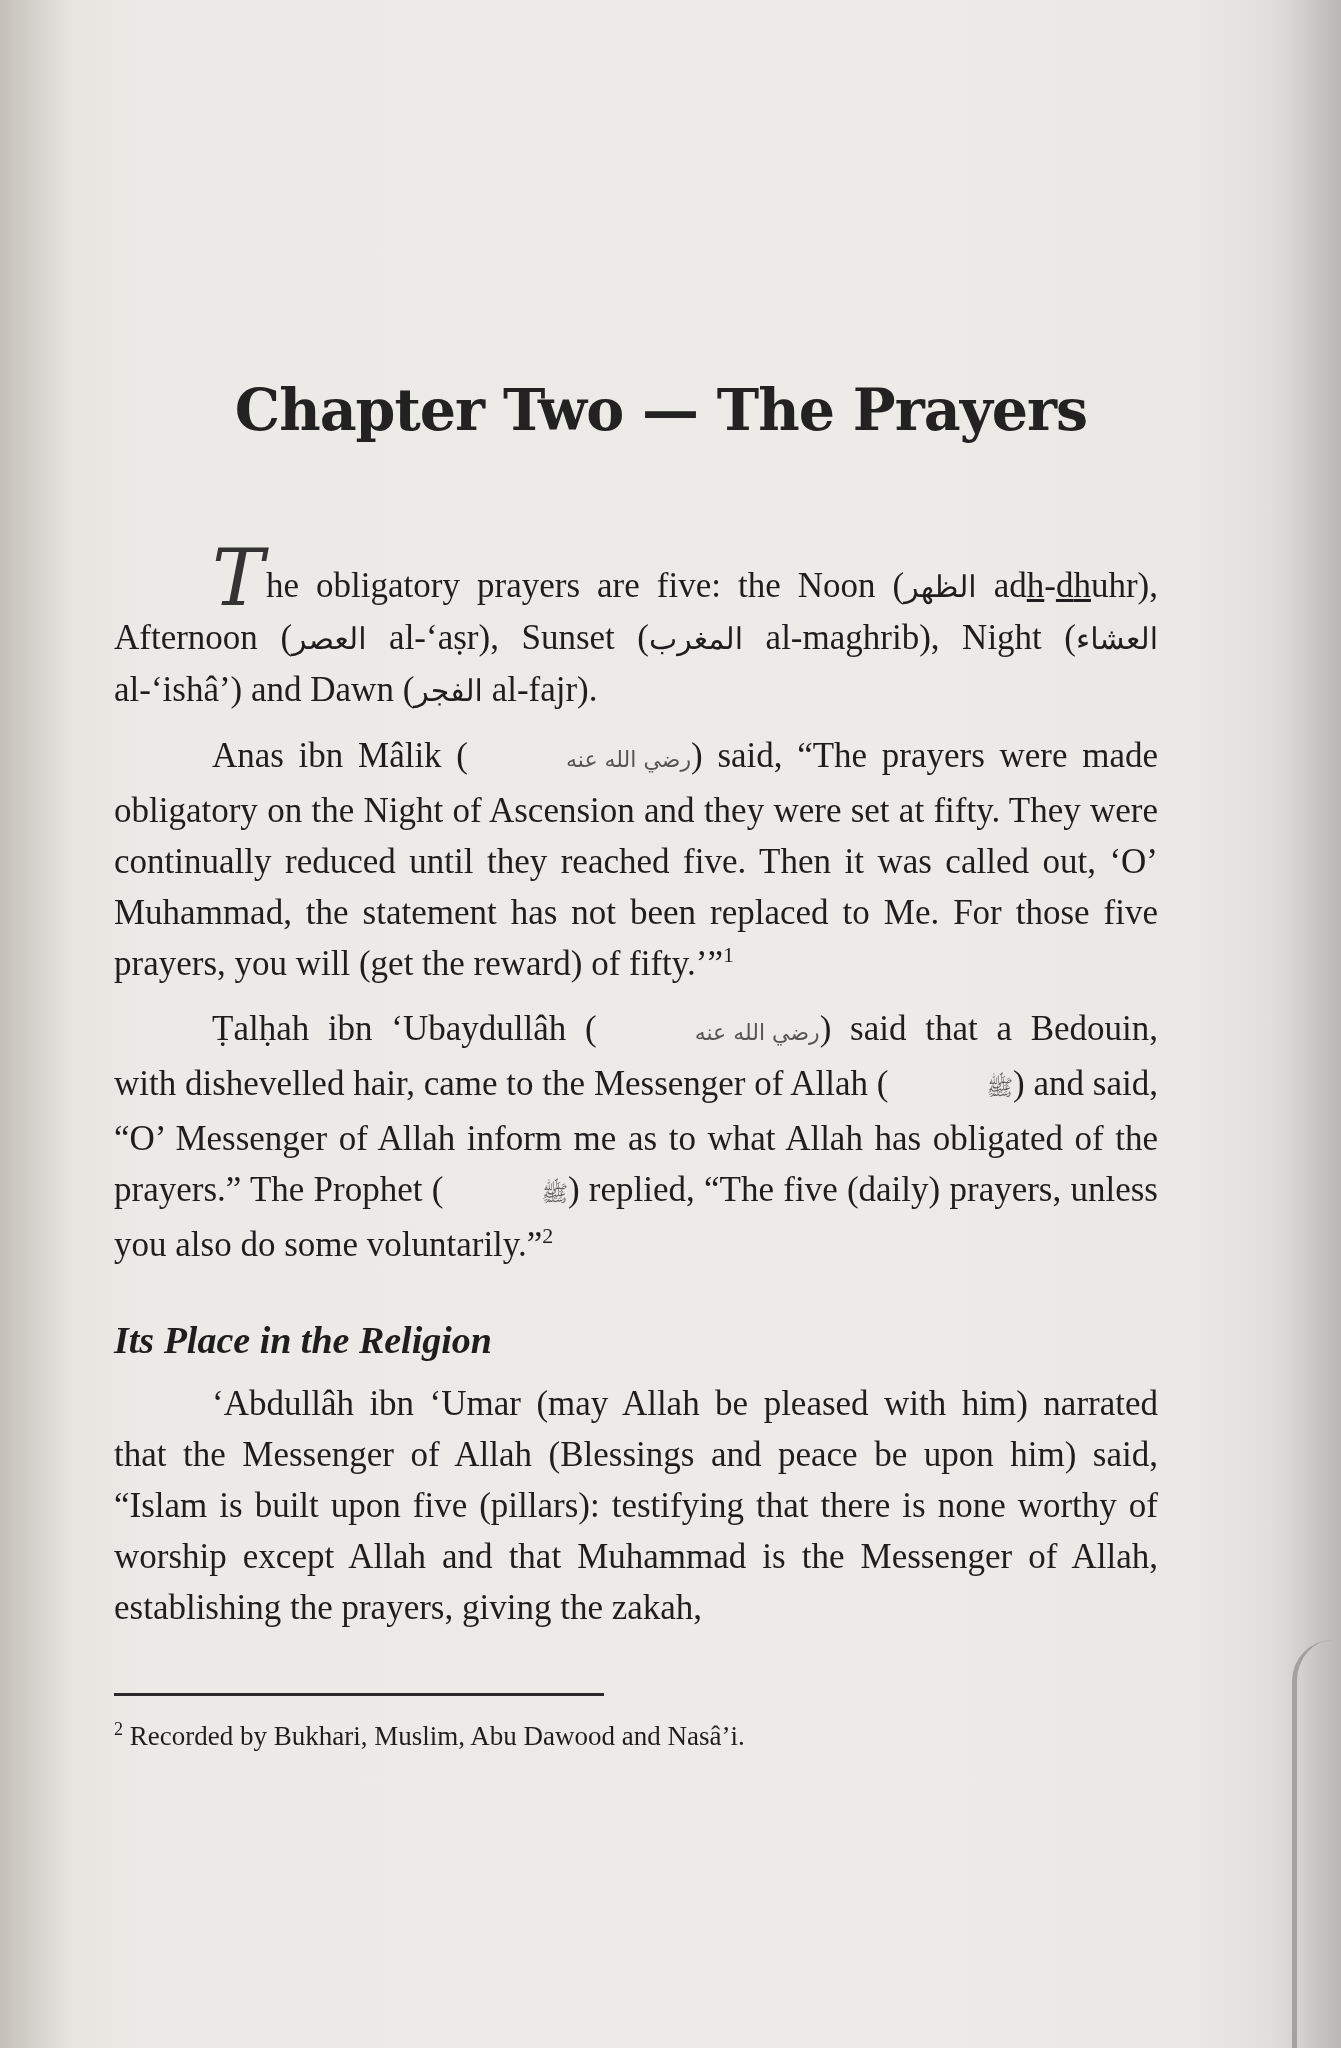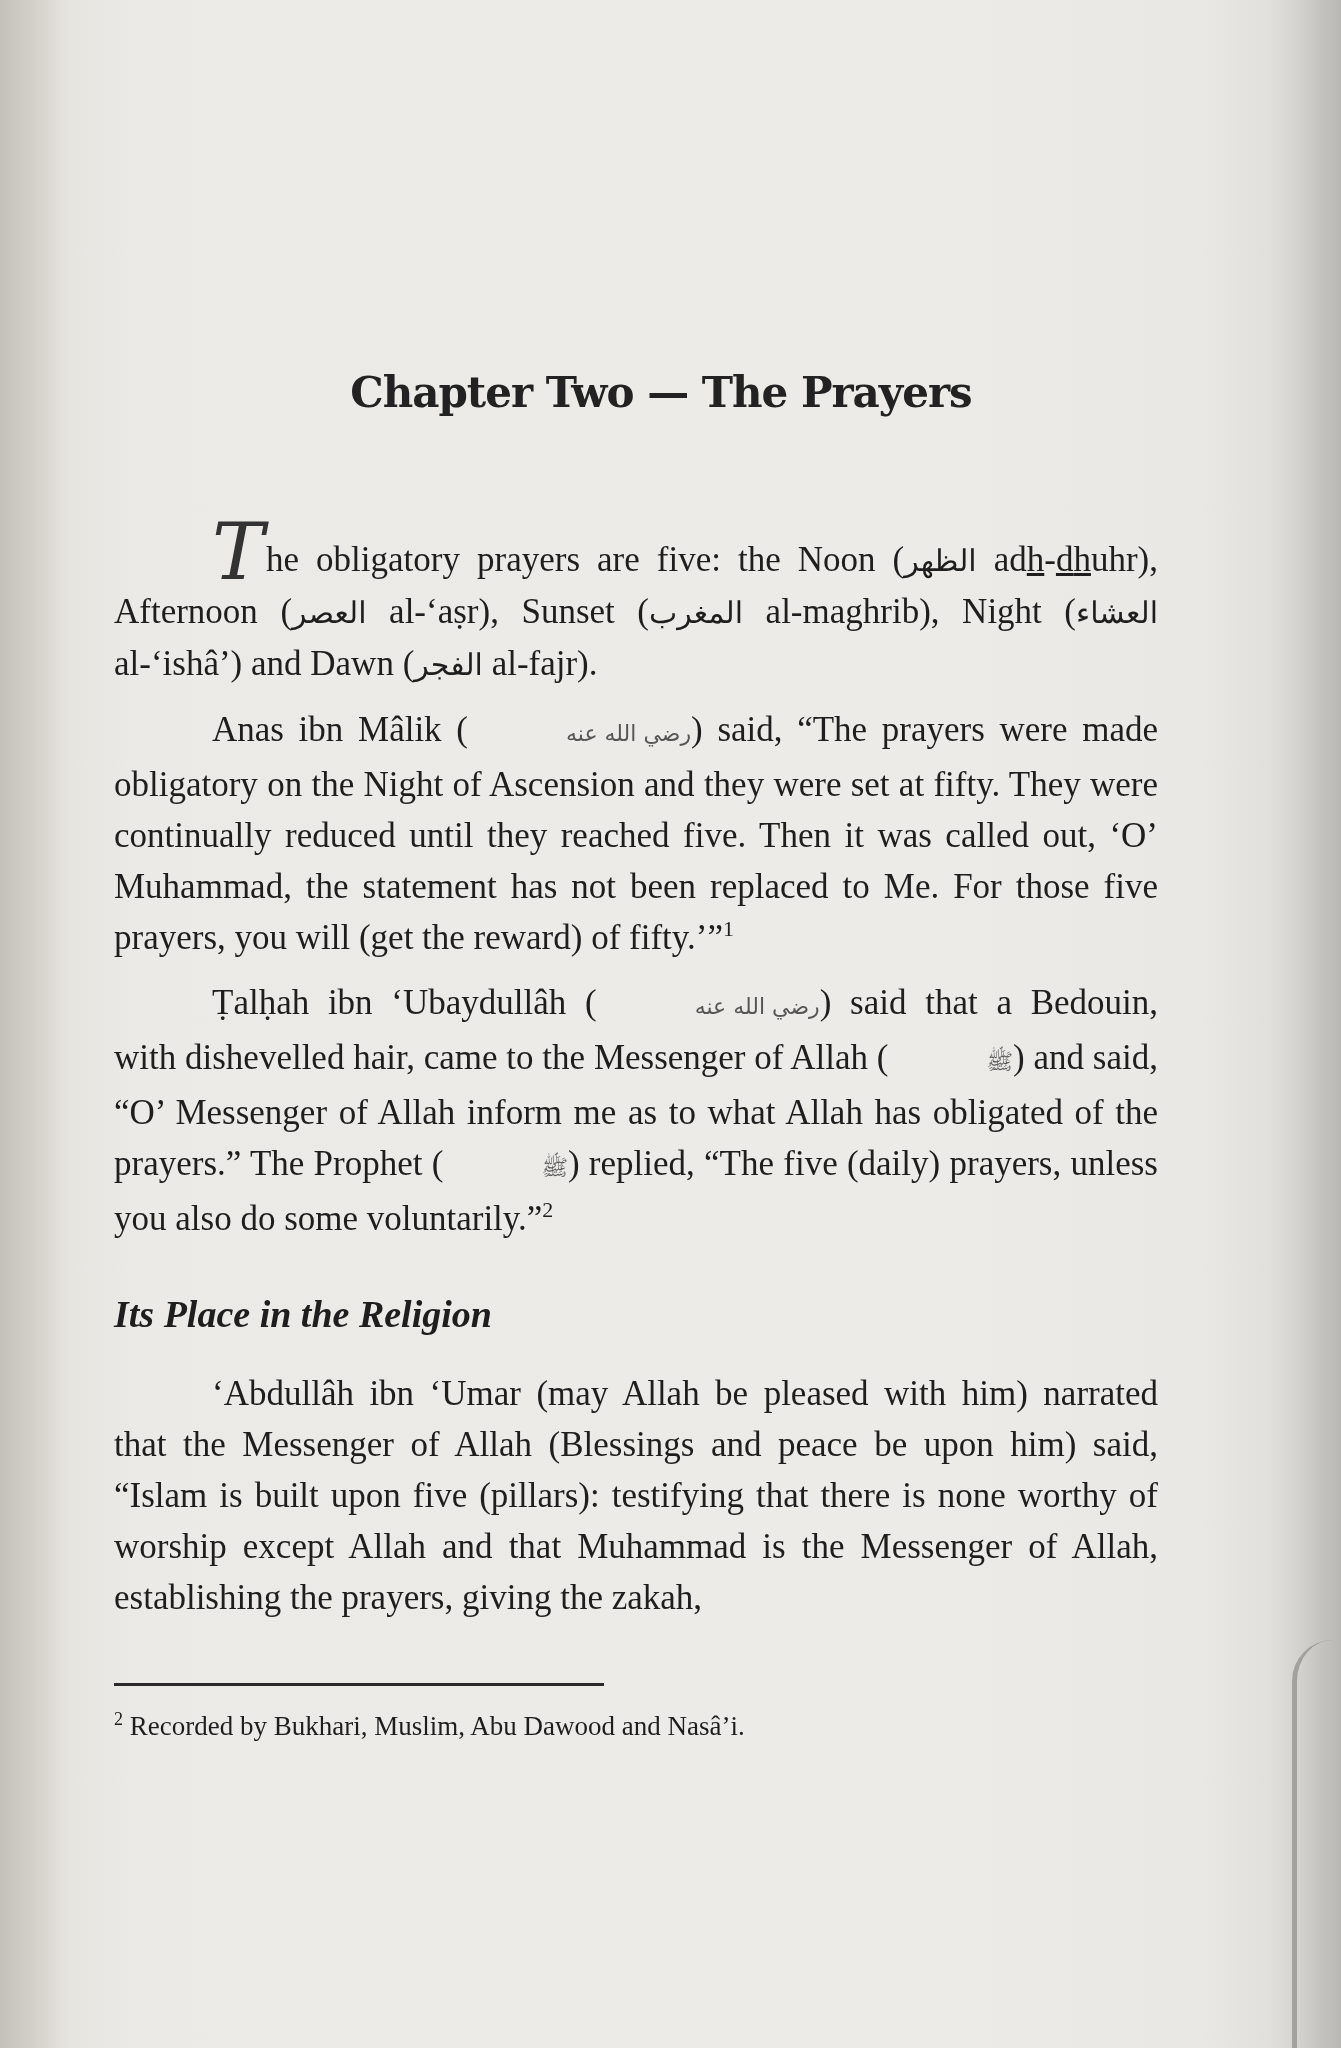--- a/index.html
+++ b/index.html
@@ -11,34 +11,34 @@
   }
   .spine-shadow { position:absolute; left:0; top:0; width:70px; height:2048px;
     background: linear-gradient(90deg, rgba(180,175,168,0.55), rgba(200,196,190,0)); }
   .right-edge { position:absolute; right:0; top:0; width:70px; height:2048px;
     background: linear-gradient(90deg, rgba(0,0,0,0), rgba(120,118,115,0.25)); }
   .page-curl { position:absolute; right:8px; top:1640px; width:36px; height:408px;
     border-left:5px solid #8f8d89; border-radius:60px 0 0 0; opacity:0.7; }
 
   .content { position:absolute; left:114px; top:360px; width:1044px; }
   .chapter-title {
-    font-family:"DejaVu Serif", serif; font-weight:bold; font-size:42px;
-    letter-spacing:-1px; text-align:center; margin:8px 0 88px 0; padding-left:50px; color:#222;
+    font-family:"DejaVu Serif", serif; font-weight:bold; font-size:57px;
+    letter-spacing:-1px; text-align:center; margin:16px 0 88px 0; padding-left:50px; color:#222;
   }
   p { margin:0; font-size:35px; line-height:51px; text-align:justify; }
   p + p { margin-top:14px; }
   .indent { text-indent:98px; }
   .first-para { text-indent:98px; position:relative; }
   .dropcap { font-family:"DejaVu Serif", serif; font-style:italic; font-size:78px; line-height:1; position:relative; top:8px; margin-right:2px; color:#333; }
   .arabic { font-family:Liberation Sans, sans-serif; font-size:30px;margin-top:40px; }
   .translit { }
   .u { text-decoration:underline; }
   .honorific { font-family:"DejaVu Sans", sans-serif; font-size:22px; color:#555; display:inline-block; }
   sup { font-size:22px; line-height:0; }
-  .section-heading { font-style:italic; font-size:38px; margin:48px 0 32px 0; }
+  .section-heading { font-style:italic; font-size:38px; margin:48px 0 16px 0; }
   .rule { width:490px; height:3px; background:#2a2a2a; margin:60px 0 18px 0; }
   .footnote { font-size:27px; line-height:44px; text-align:justify; margin:0; }
   .footnote sup { font-size:18px; }
 </style>
 </head>
 <body>
 
 <div class="spine-shadow"></div>
 <div class="right-edge"></div>
 <div class="page-curl"></div>

